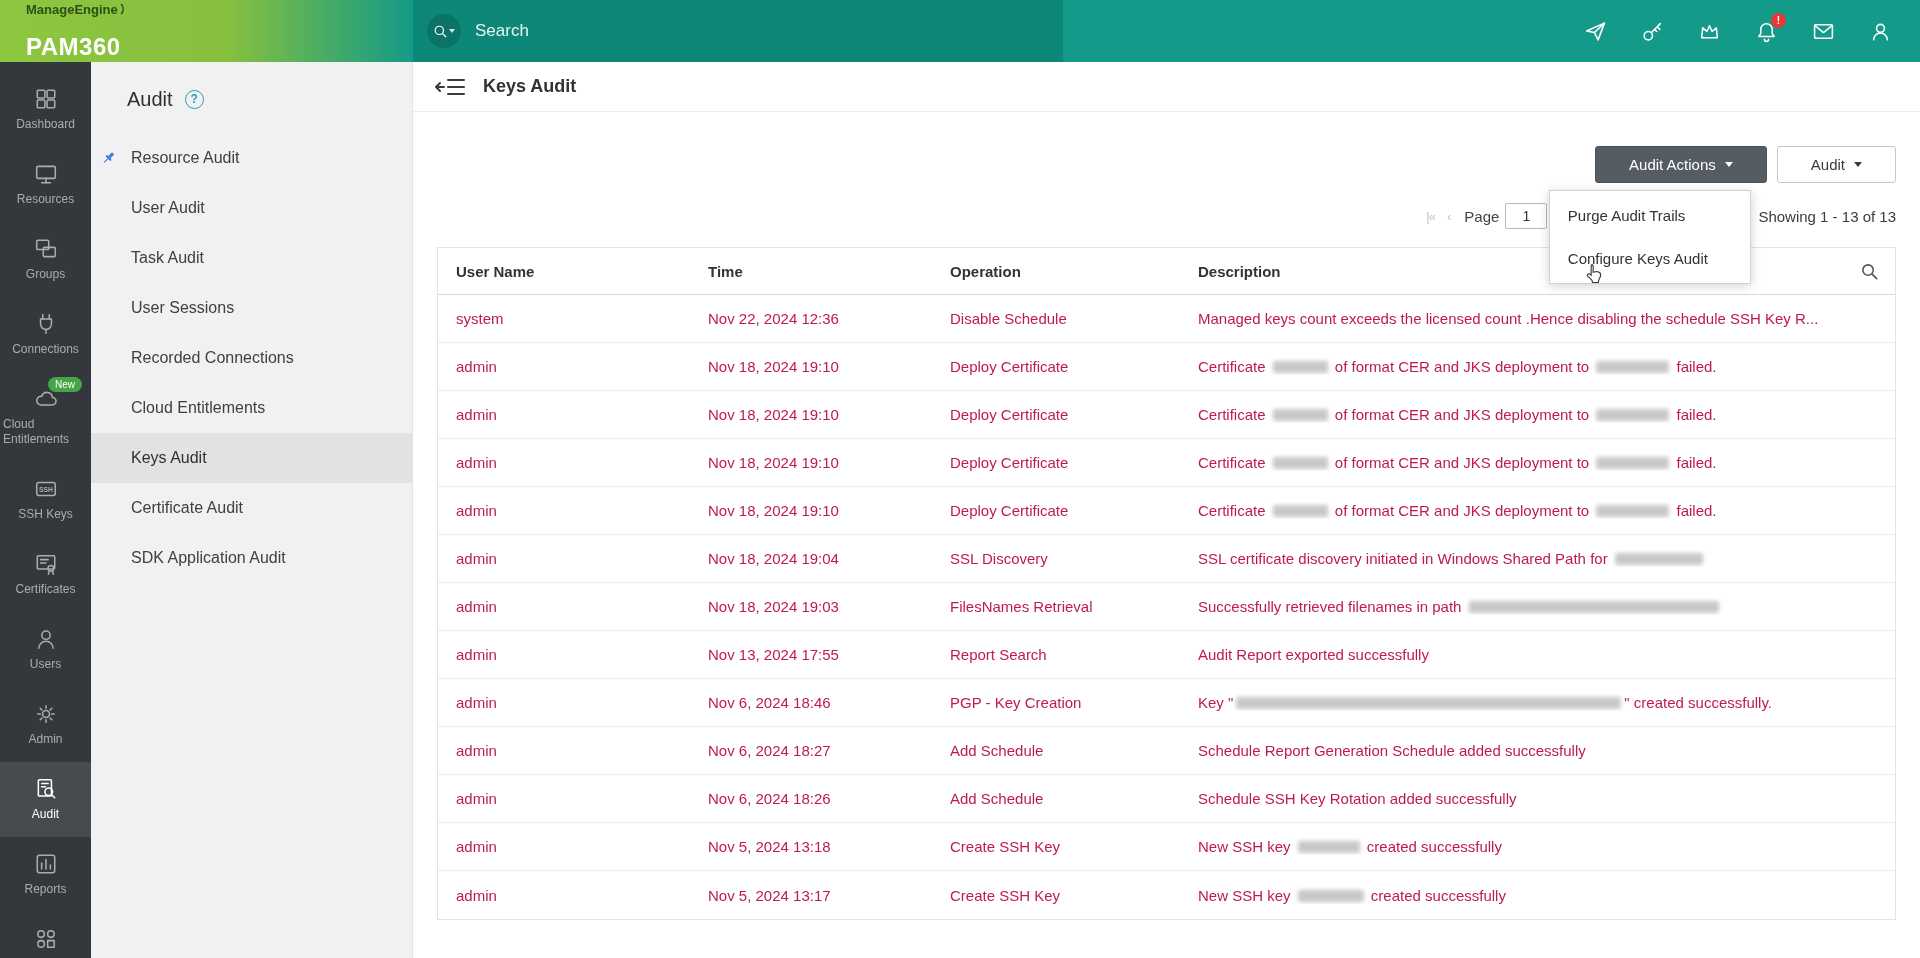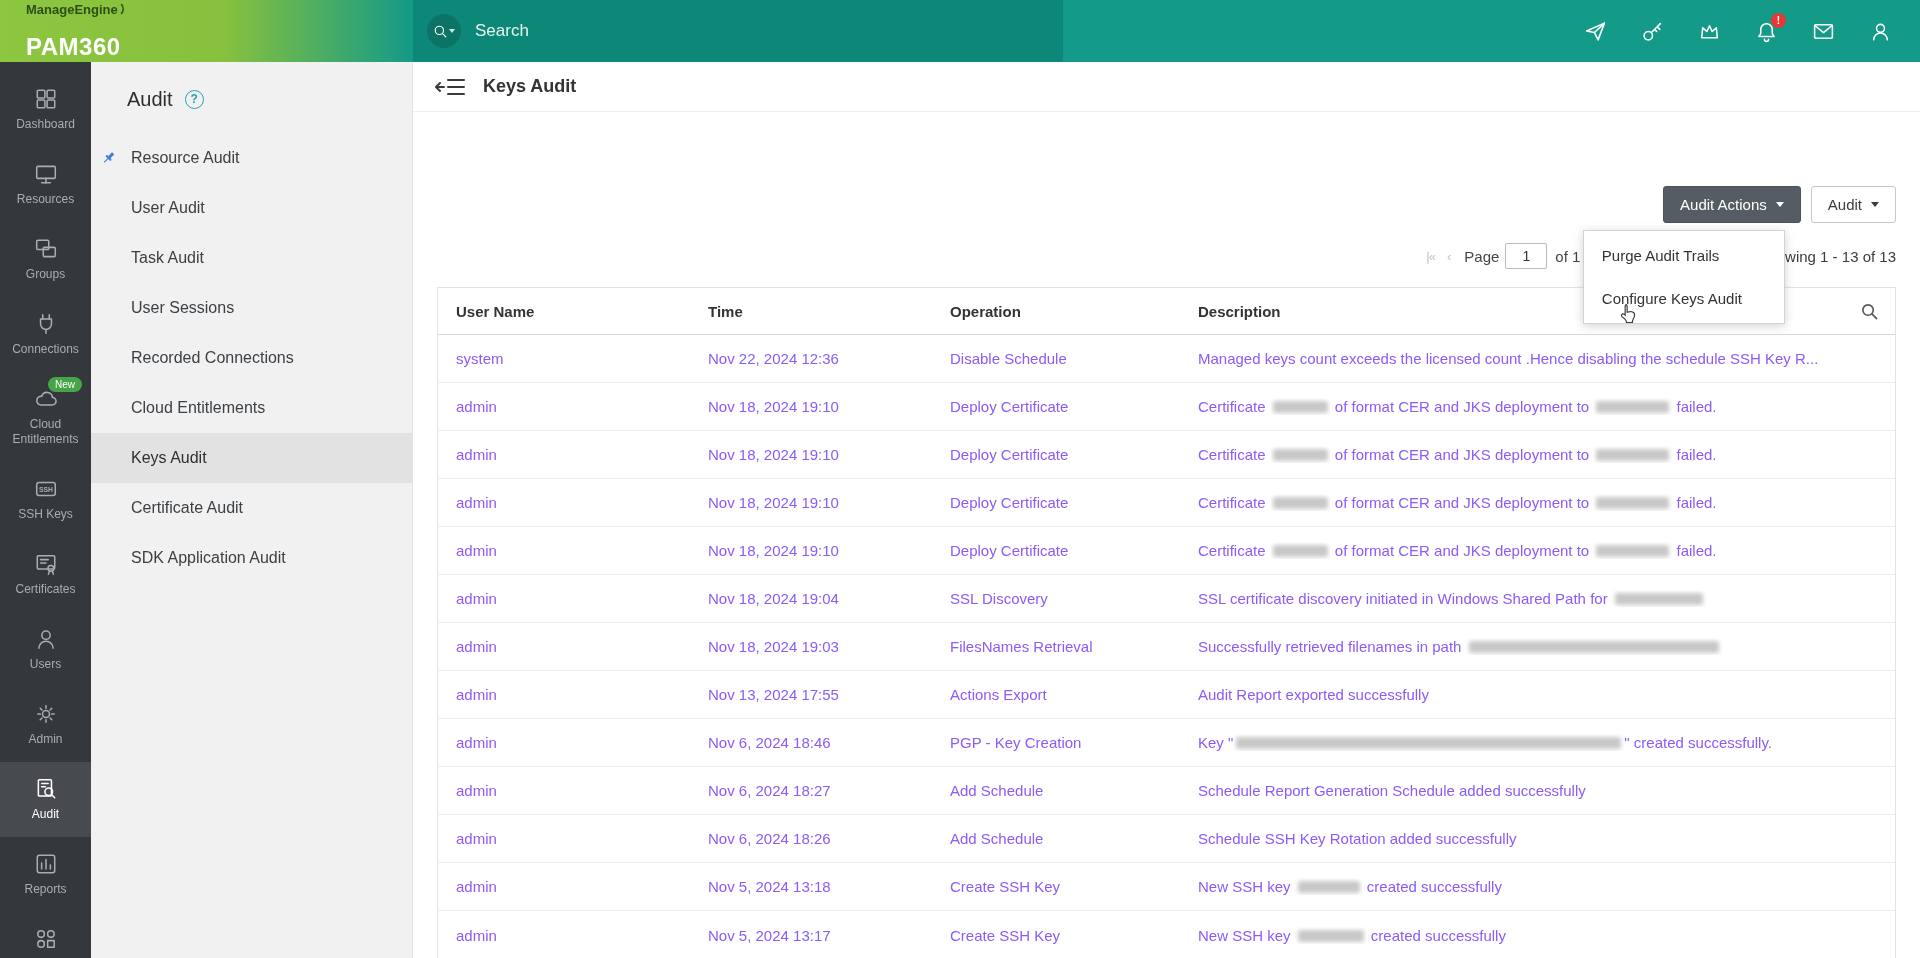--- a/index.html
+++ b/index.html
@@ -30,21 +30,21 @@
 
   
   .sidebar { position: absolute; top: 62px; left: 0; width: 91px; bottom: 0; background: #34383d;
              display: flex; flex-direction: column; padding-top: 10px; overflow: hidden; z-index: 20; }
   .sb-item { position: relative; display: flex; flex-direction: column; align-items: center; gap: 6px;
              padding: 15px 3px; color: #a9adb2; cursor: pointer; }
   .sb-item.active { background: #474b50; color: #ffffff; }
   .sb-icon { width: 24px; height: 24px; }
   .sb-icon svg { width: 24px; height: 24px; }
   .sb-icon svg * { stroke: currentColor; fill: none; stroke-width: 1.4; stroke-linejoin: round; stroke-linecap: round; }
-  .sb-label { font-size: 12px; line-height: 1.25; text-align: center; }
+  .sb-label { font-size: 12px; line-height: 1.25; text-align: left; }
   .sb-badge { position: absolute; top: 5px; right: 9px; background: #46a546; color: #fff; font-size: 10px;
               padding: 2px 7px; border-radius: 9px; }
 
   
   .panel { position: absolute; top: 62px; left: 91px; width: 322px; bottom: 0; background: #f1f1f1;
            border-right: 1px solid #e3e3e3; z-index: 10; }
   .panel-title-row { display: flex; align-items: center; gap: 12px; padding: 26px 10px 22px 36px; }
   .panel-title { font-size: 20px; color: #2f2f2f; }
   .help-icon { width: 19px; height: 19px; border-radius: 50%; border: 1.5px solid #25a3b4; color: #25a3b4;
                font-size: 12px; font-weight: bold; text-align: center; line-height: 16px; cursor: pointer; }
@@ -55,22 +55,22 @@
 
   
   .main { position: absolute; top: 62px; left: 413px; right: 0; bottom: 0; background: #fff; }
   .main-header { height: 50px; display: flex; align-items: center; gap: 16px; padding: 0 22px; border-bottom: 1px solid #eeeeee; }
   .collapse-icon { width: 32px; height: 22px; cursor: pointer; }
   .collapse-icon svg * { stroke: #3a3a3a; stroke-width: 2; fill: none; stroke-linecap: round; }
   .page-title { font-size: 18px; font-weight: bold; color: #333; }
 
   .content { position: relative; padding: 0 24px; }
   .toolbar { display: flex; justify-content: flex-end; align-items: center; gap: 10px; margin-top: 34px; }
-  .btn { height: 37px; border-radius: 3px; font-size: 15px; padding: 0 16px; display: flex; align-items: center;
-         gap: 9px; cursor: pointer; font-family: "Liberation Sans", sans-serif; margin-top: 40px; }
+  .btn { height: 37px; border-radius: 3px; font-size: 15px; padding: 0 33px; display: flex; align-items: center;
+         gap: 9px; cursor: pointer; font-family: "Liberation Sans", sans-serif; }
   .btn-dark { background: #565c63; color: #fff; border: 1px solid #4c5258; }
   .btn-light { background: #fff; color: #3c3c3c; border: 1px solid #c7c7c7; }
   .caret { width: 0; height: 0; border-left: 4px solid transparent; border-right: 4px solid transparent; border-top: 5px solid currentColor; }
 
   .dd-wrap { position: relative; }
   .dropdown { position: absolute; top: calc(100% + 7px); right: 16px; width: 202px; background: #fff;
               border: 1px solid #d2d2d2; box-shadow: 0 2px 10px rgba(0,0,0,0.18); z-index: 40; padding: 3px 0; }
   .dd-item { padding: 13px 18px; font-size: 15px; color: #333; cursor: pointer; white-space: nowrap; }
   .mouse-cursor { position: absolute; left: 36px; top: 72px; z-index: 5; pointer-events: none; }
 
@@ -82,21 +82,21 @@
   .pg-of { color: #444; }
   .pg-sizes { display: flex; margin-left: 16px; }
   .pg-size { margin-left: 16px; color: #3c3c3c; cursor: pointer; }
   .pg-showing { margin-left: 28px; color: #3c3c3c; }
 
   
   .table { margin-top: 18px; border: 1px solid #e3e3e3; background: #fff; }
   .thead { position: relative; display: grid; grid-template-columns: 252px 242px 248px 1fr; height: 47px;
            align-items: center; border-bottom: 1px solid #d8d8d8; font-weight: bold; color: #333; font-size: 15px; }
   .trow { display: grid; grid-template-columns: 252px 242px 248px 1fr; height: 48px; align-items: center;
-          border-bottom: 1px solid #ededed; font-size: 15px; color: #8b5cf6; }
+          border-bottom: 1px solid #ededed; font-size: 15px; color: #be185d; }
   .trow:last-child { border-bottom: none; }
   .cell { padding-left: 18px; white-space: nowrap; overflow: hidden; }
   .cell.desc { padding-right: 46px; }
   .thead-search { position: absolute; right: 16px; top: 14px; width: 19px; height: 19px; cursor: pointer; }
   .thead-search svg * { stroke: #555; fill: none; stroke-width: 1.7; stroke-linecap: round; }
   .redacted { display: inline-block; height: 12px; background: #c8c8c8; border-radius: 2px;
               filter: blur(2px); vertical-align: -1px; margin: 0 3px; }
 </style>
 </head>
 <body>
@@ -380,21 +380,21 @@
             </div>
             <div class="trow">
               <div class="cell">admin</div>
               <div class="cell">Nov 18, 2024 19:03</div>
               <div class="cell">FilesNames Retrieval</div>
               <div class="cell desc">Successfully retrieved filenames in path <span class="redacted" style="width: 250px;"></span></div>
             </div>
             <div class="trow">
               <div class="cell">admin</div>
               <div class="cell">Nov 13, 2024 17:55</div>
-              <div class="cell">Actions Export</div>
+              <div class="cell">Report Search</div>
               <div class="cell desc">Audit Report exported successfully</div>
             </div>
             <div class="trow">
               <div class="cell">admin</div>
               <div class="cell">Nov 6, 2024 18:46</div>
               <div class="cell">PGP - Key Creation</div>
               <div class="cell desc">Key "<span class="redacted" style="width: 385px;"></span>" created successfully.</div>
             </div>
             <div class="trow">
               <div class="cell">admin</div>

